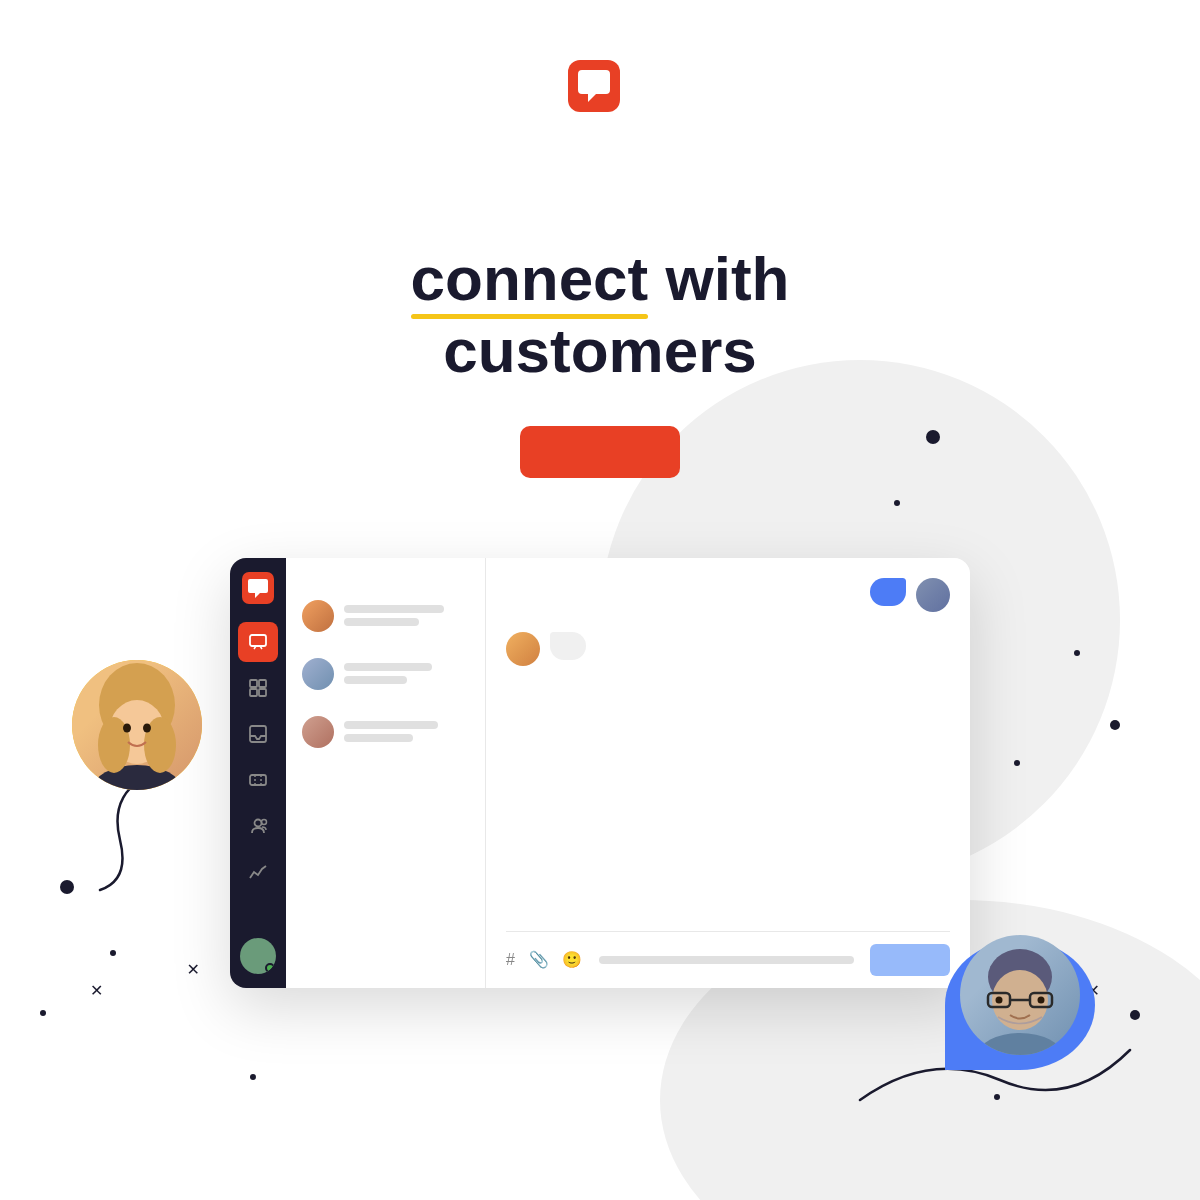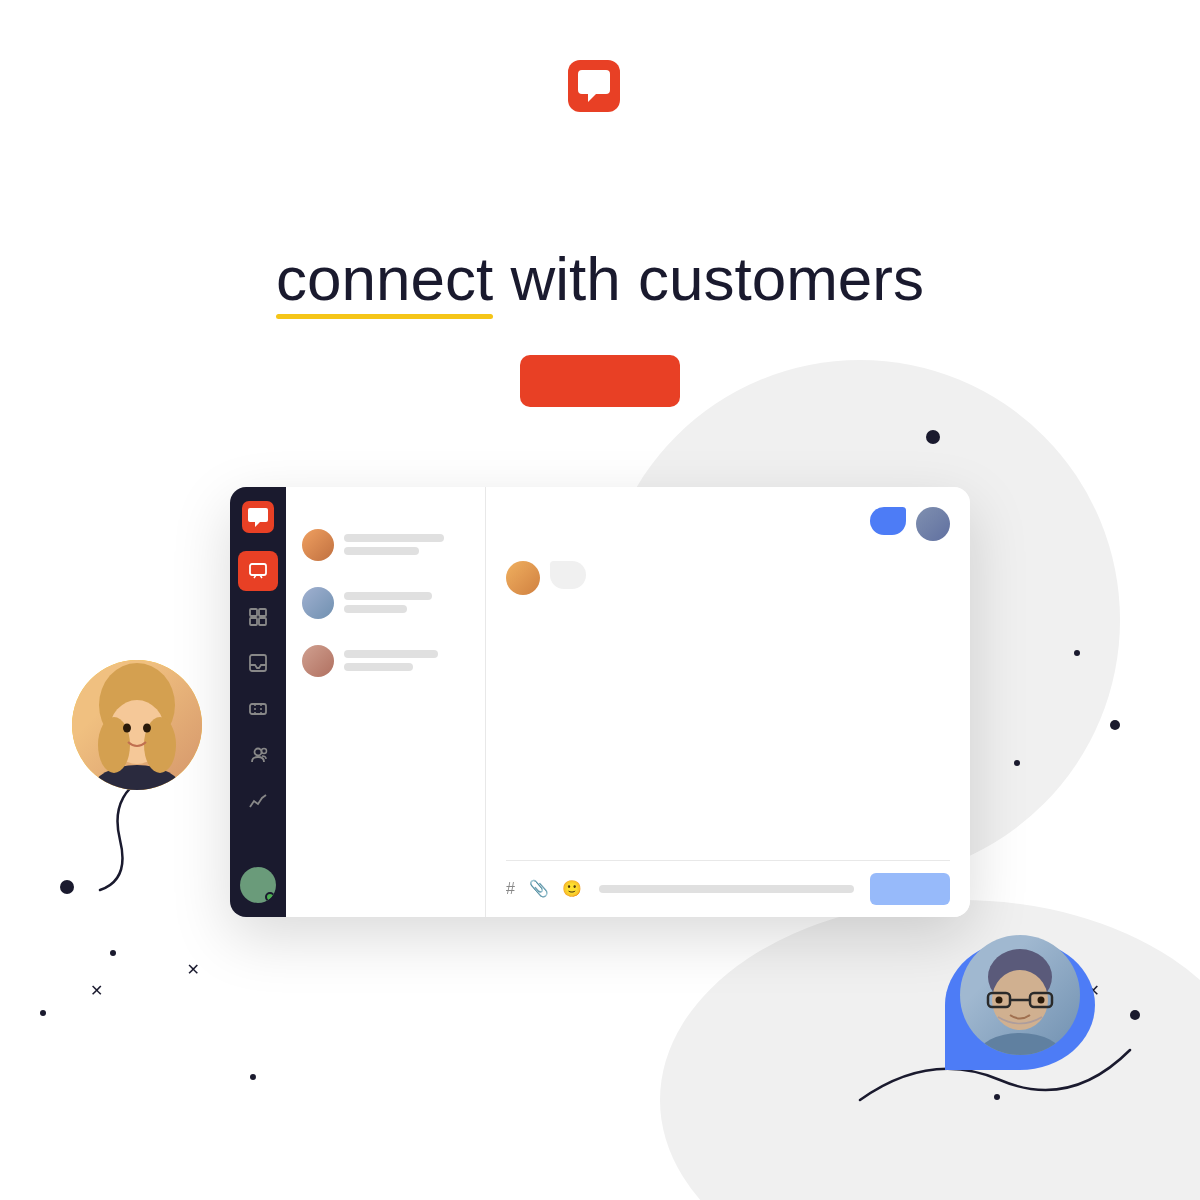--- a/index.html
+++ b/index.html
@@ -67,21 +67,21 @@
     
     .hero {
       text-align: center;
       padding: 60px 20px 40px;
       position: relative;
       z-index: 10;
     }
 
     .hero-title {
       font-size: 62px;
-      font-weight: 400;
+      font-weight: 700;
       color: #1a1a2e;
       line-height: 1.15;
       max-width: 700px;
       margin: 0 auto 40px;
     }
 
     .hero-title .underline-word {
       position: relative;
       display: inline-block;
     }

